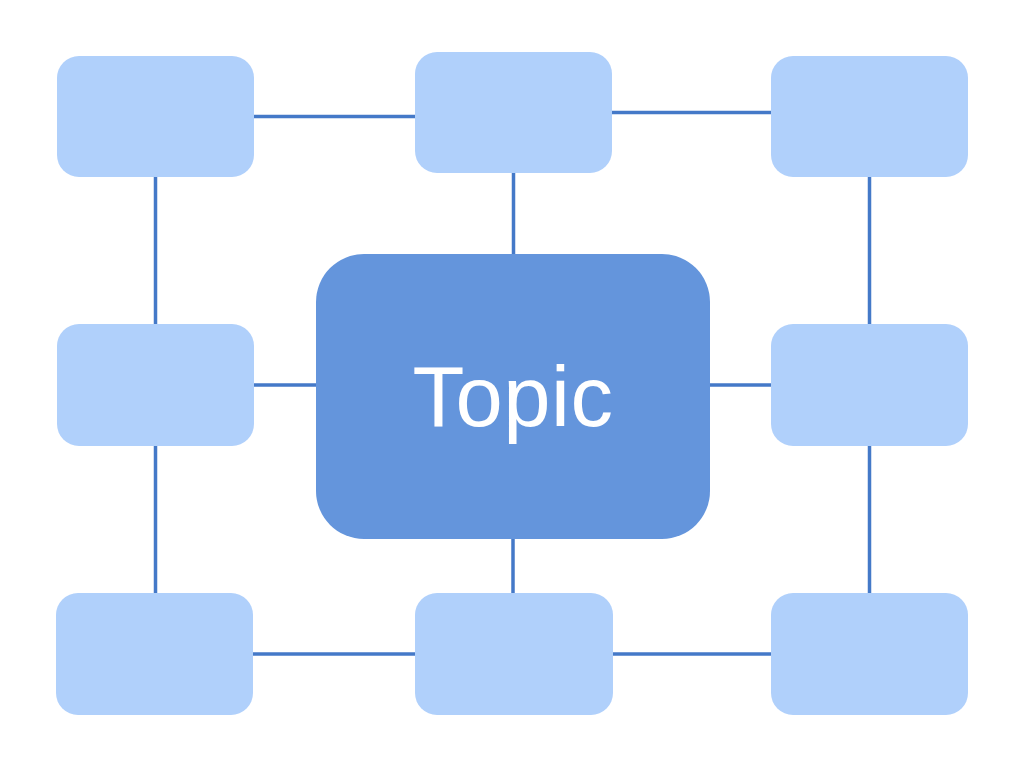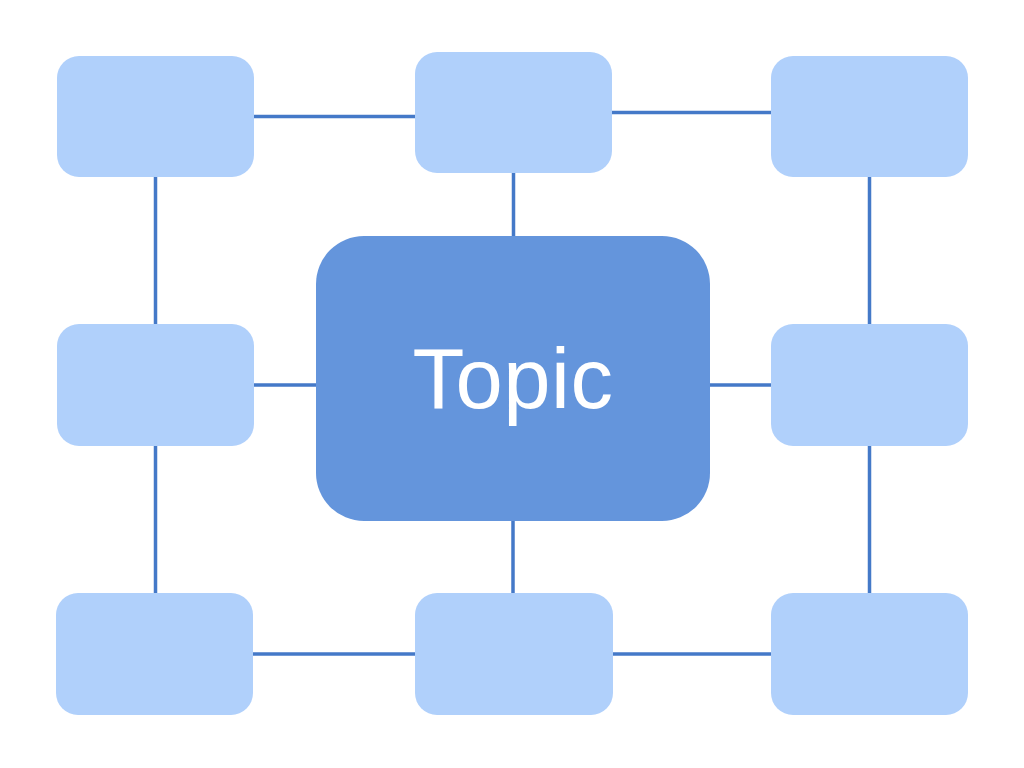--- a/index.html
+++ b/index.html
@@ -74,17 +74,17 @@
     </svg>
   <div id="node-layer">
       <div class="node secondary" style="left: 57px; top: 56px; width: 197px; height: 121px; background: rgb(176, 208, 251);"></div>
       <div class="node secondary" style="left: 415px; top: 52px; width: 197px; height: 121px; background: rgb(176, 208, 251);"></div>
       <div class="node secondary" style="left: 771px; top: 56px; width: 197px; height: 121px; background: rgb(176, 208, 251);"></div>
       <div class="node secondary" style="left: 57px; top: 324px; width: 197px; height: 122px; background: rgb(176, 208, 251);"></div>
       <div class="node secondary" style="left: 771px; top: 324px; width: 197px; height: 122px; background: rgb(176, 208, 251);"></div>
       <div class="node secondary" style="left: 56px; top: 593px; width: 197px; height: 122px; background: rgb(176, 208, 251);"></div>
       <div class="node secondary" style="left: 415px; top: 593px; width: 198px; height: 122px; background: rgb(176, 208, 251);"></div>
       <div class="node secondary" style="left: 771px; top: 593px; width: 197px; height: 122px; background: rgb(176, 208, 251);"></div>
-      <div class="node primary" style="left: 316px; top: 236px; width: 394px; height: 285px; background: rgb(100, 149, 220);">
+      <div class="node primary" style="left: 316px; top: 254px; width: 394px; height: 285px; background: rgb(100, 149, 220);">
         <span class="label" style="color: rgb(255, 255, 255);">Topic</span>
       </div>
     </div>
 </div>
 
 </body></html>

